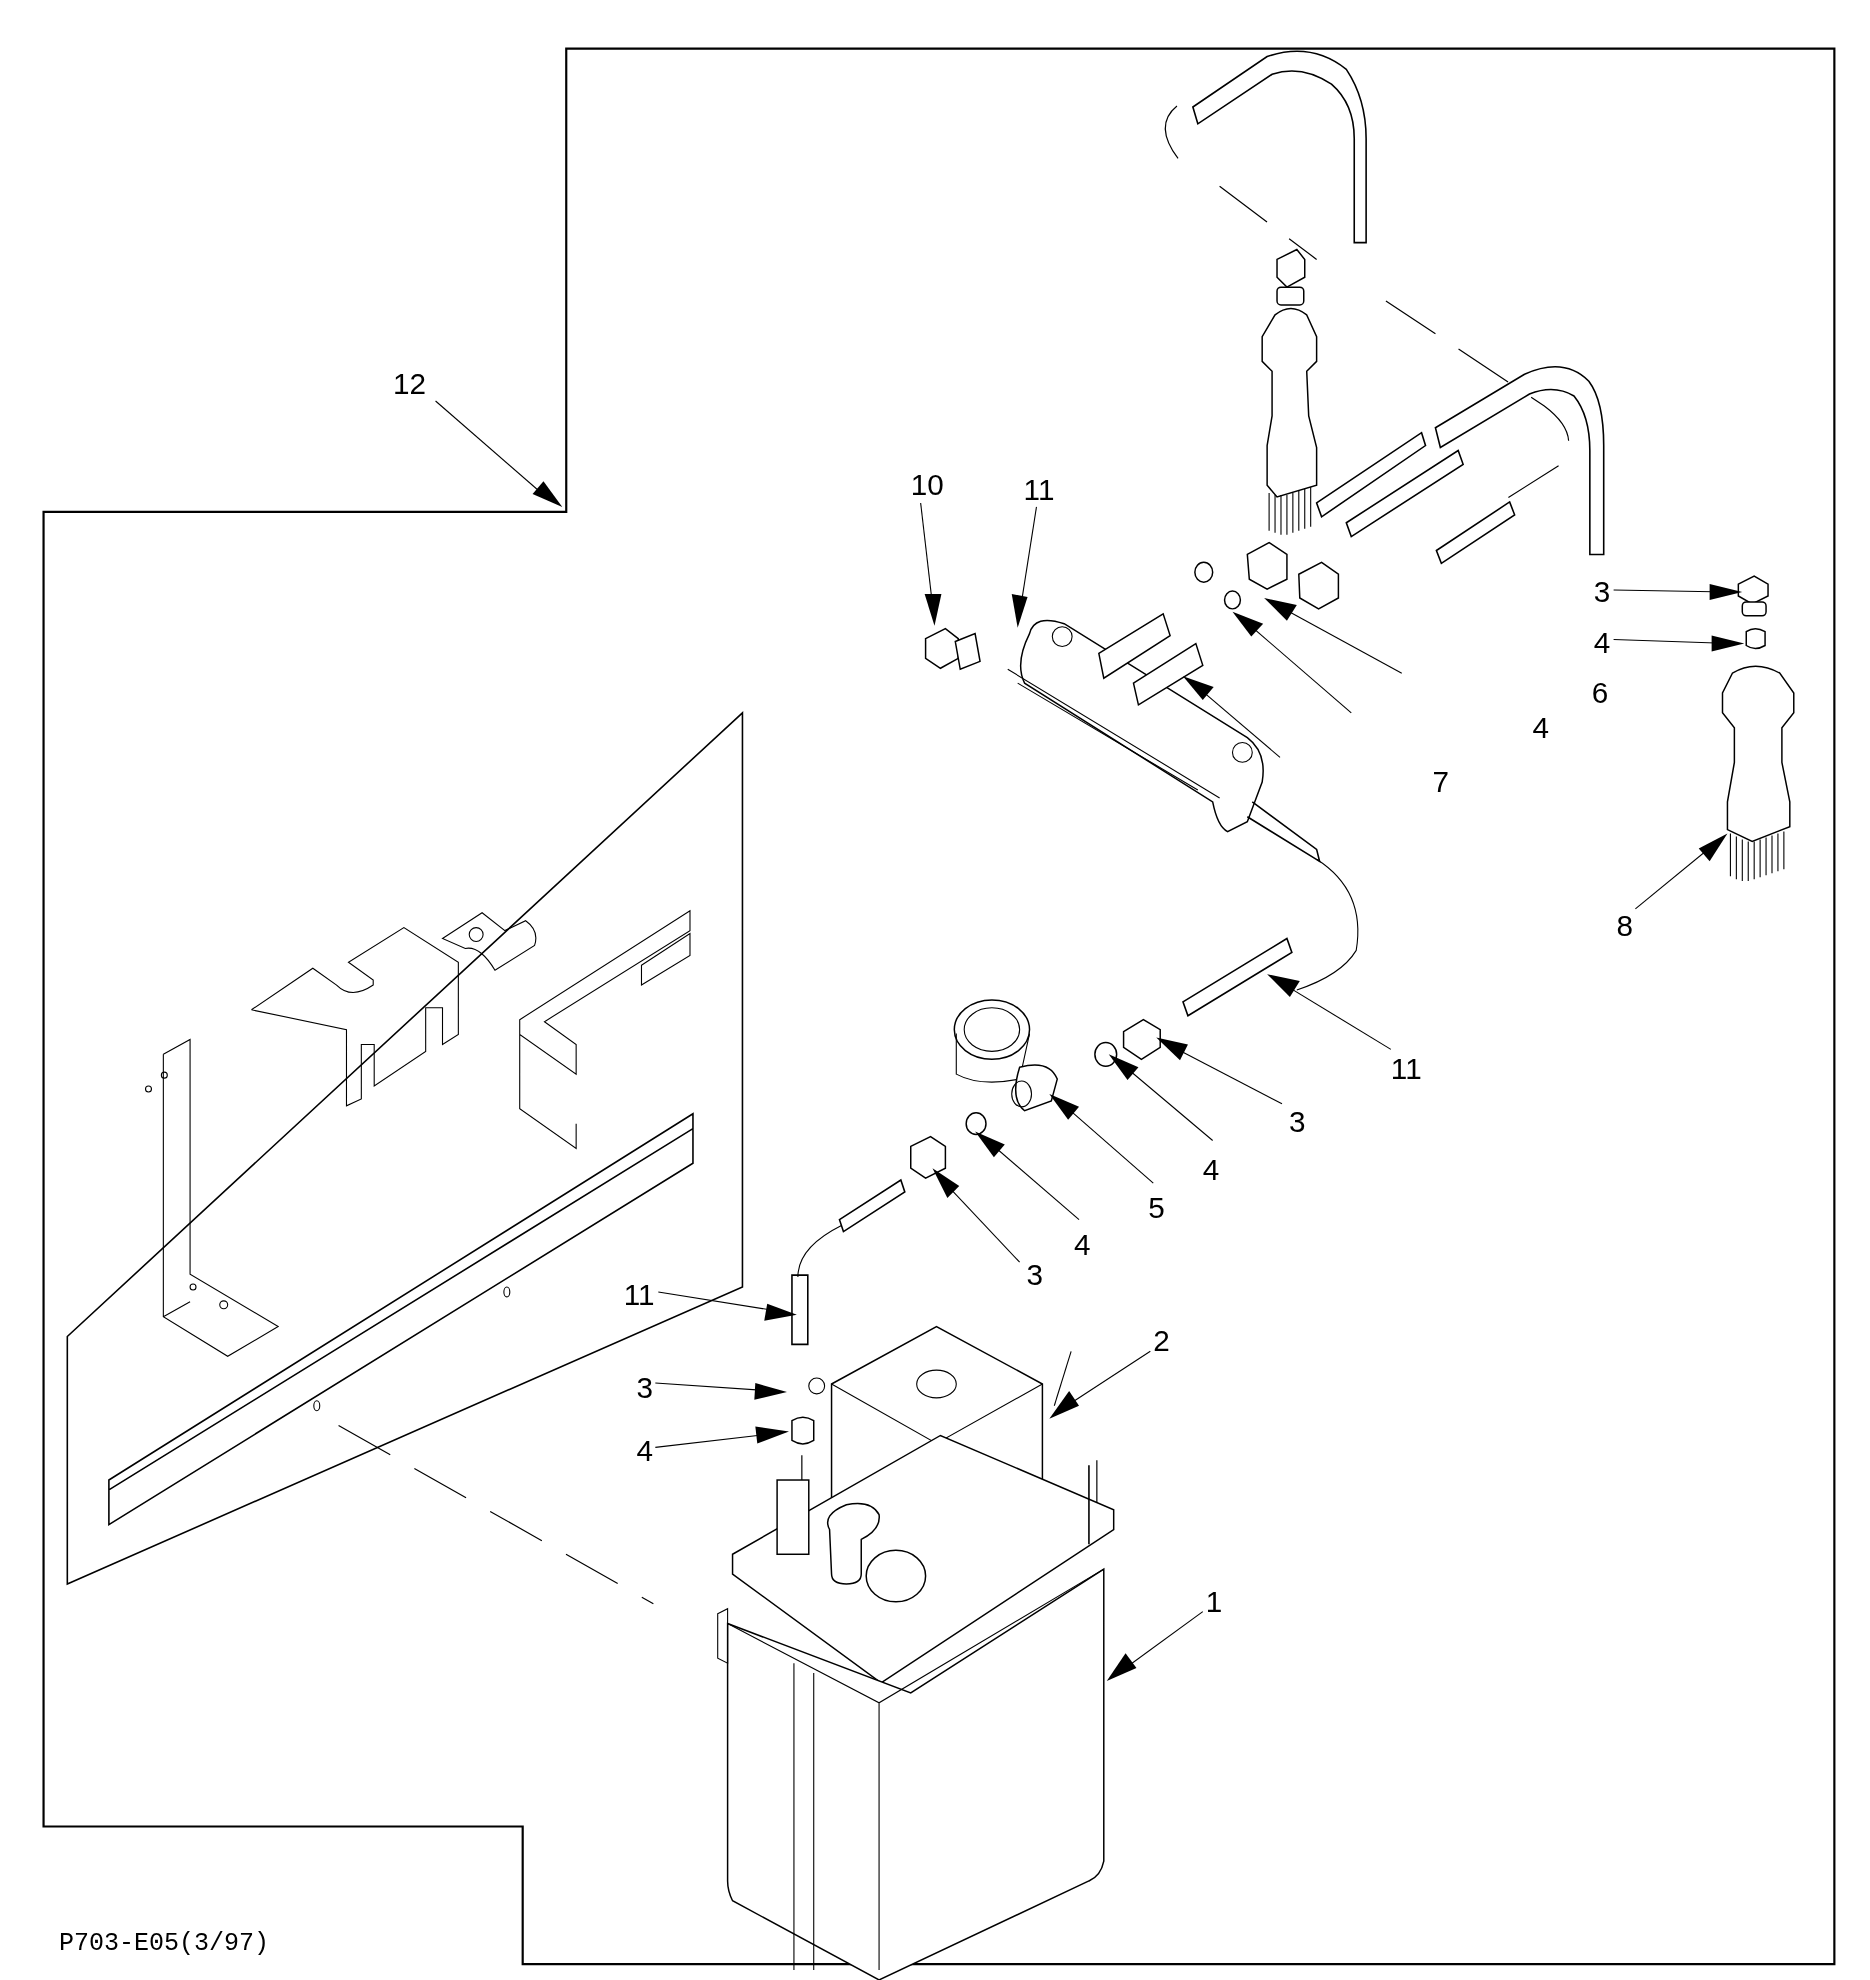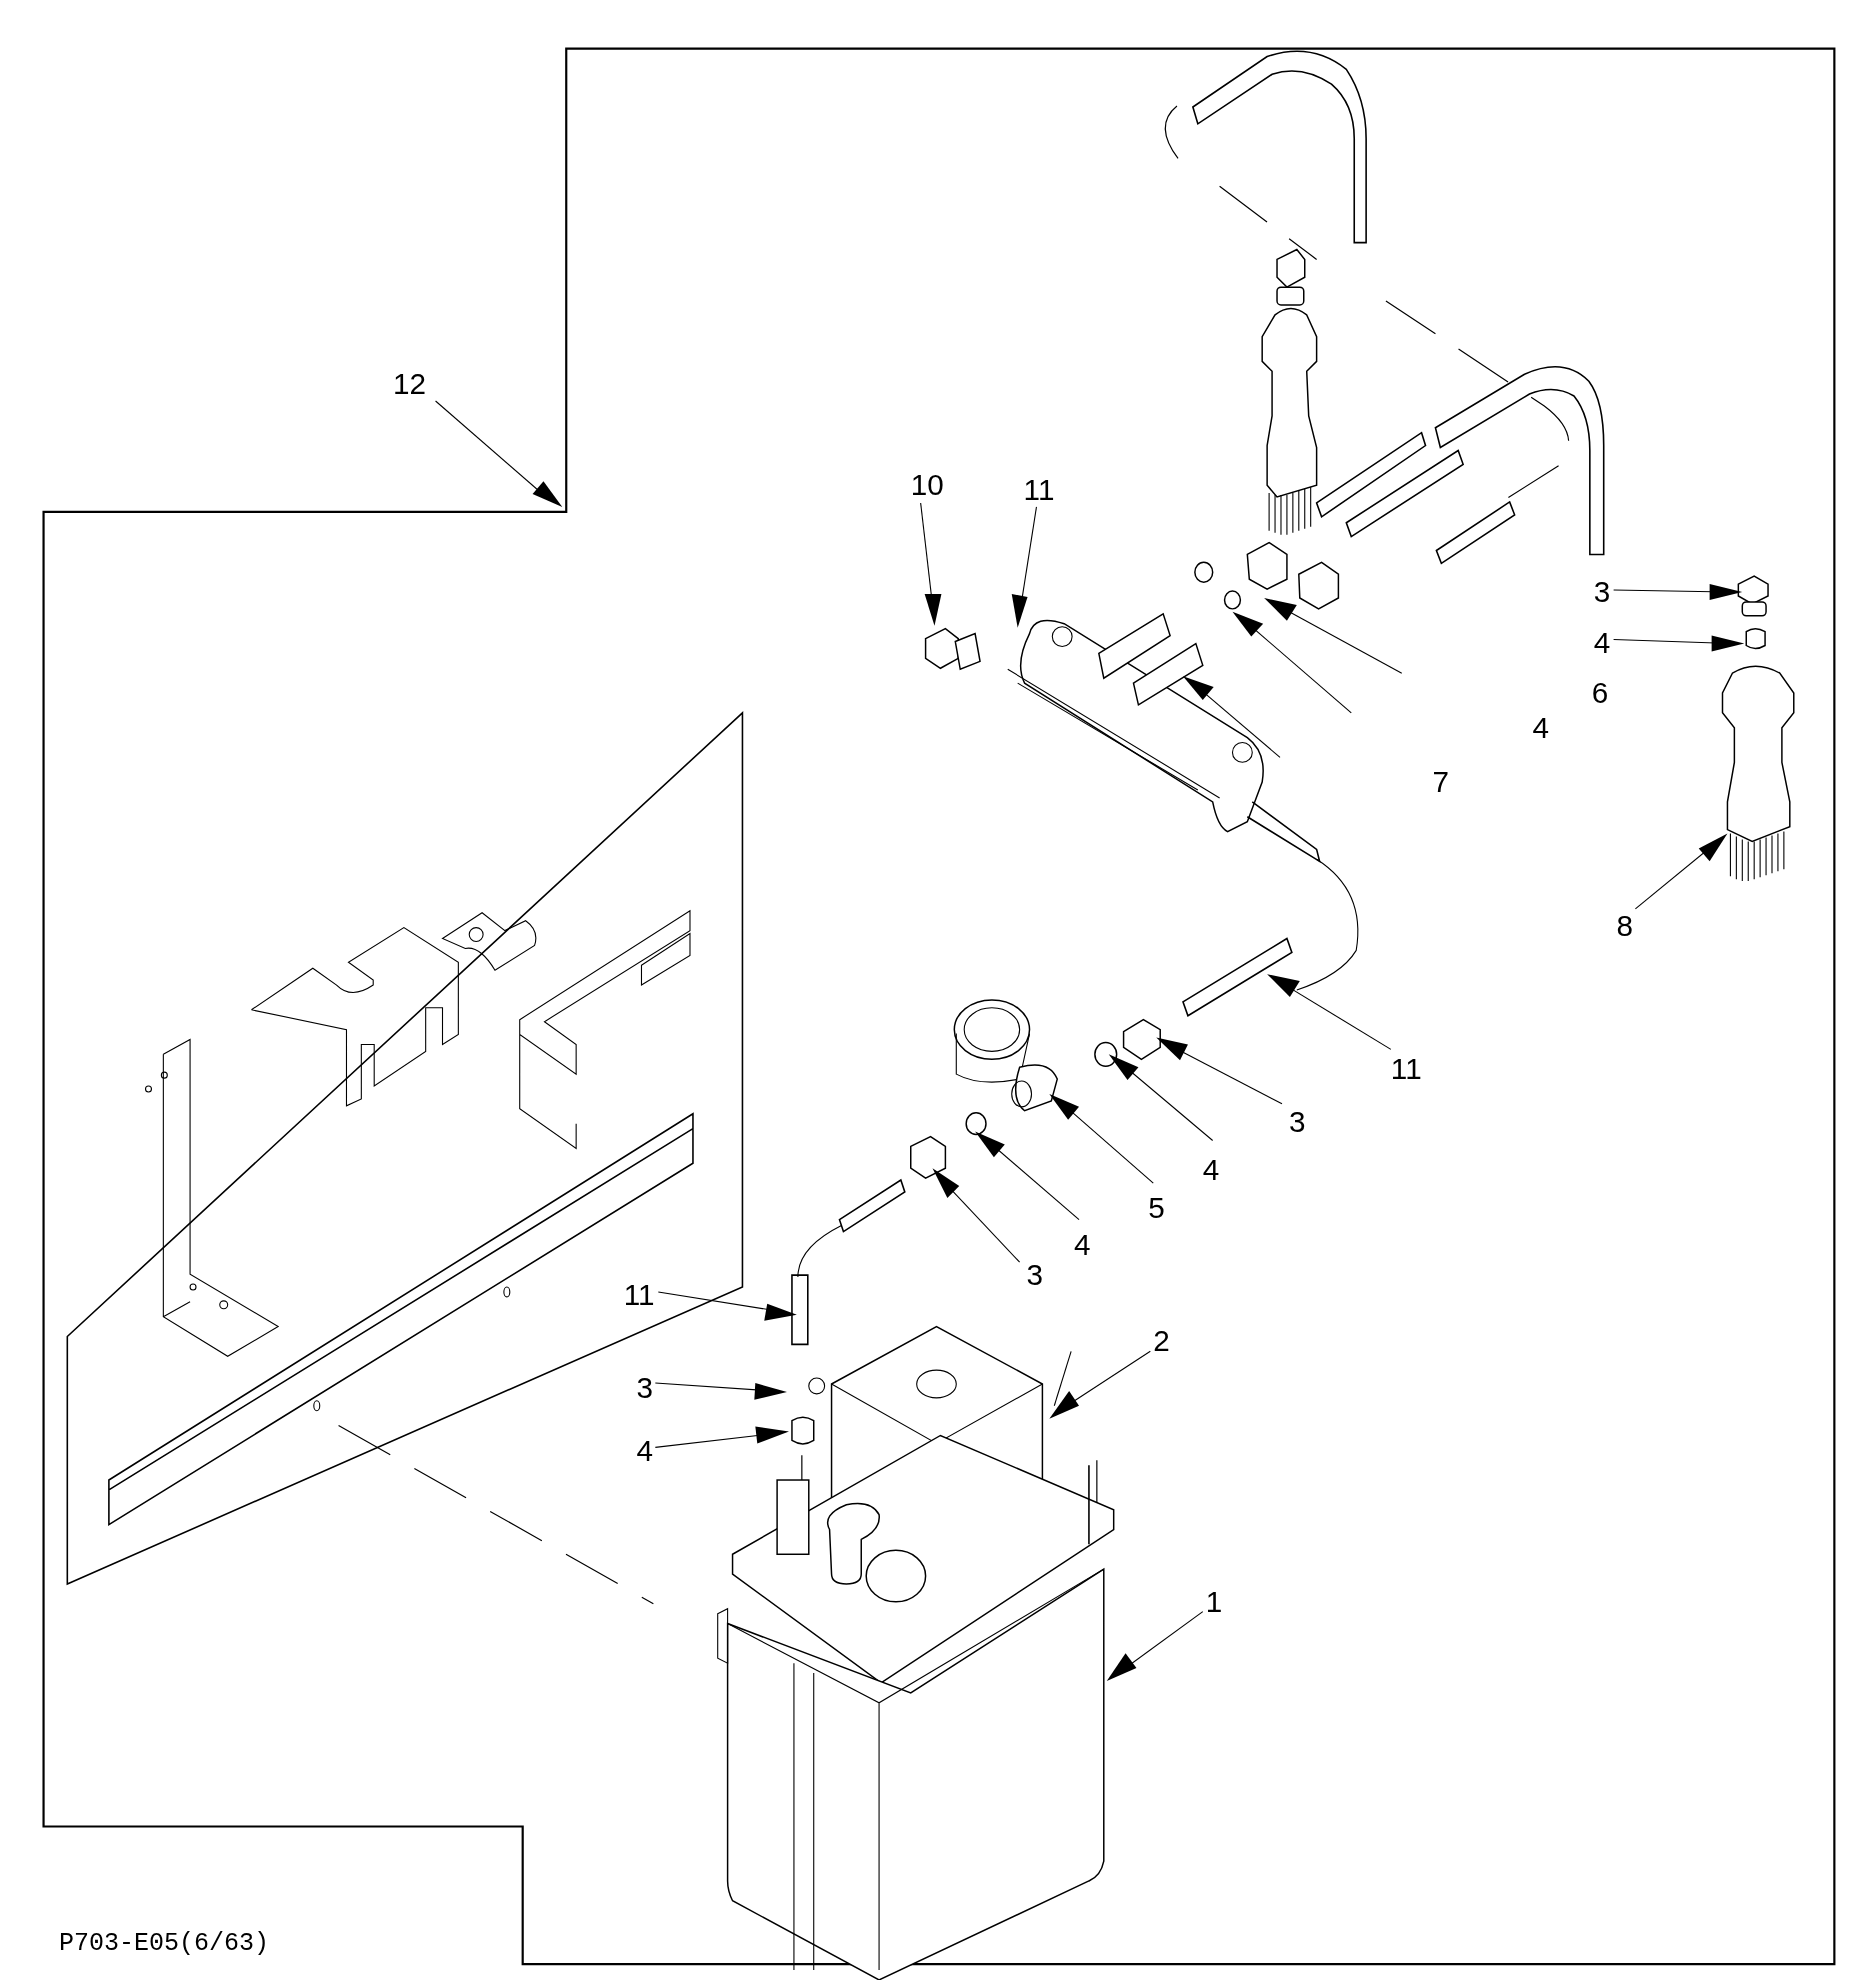--- a/index.html
+++ b/index.html
@@ -210,14 +210,14 @@
   <text class="callout-text" x="1160" y="1230">5</text>
   <text class="callout-text" x="1085" y="1268">4</text>
   <text class="callout-text" x="1037" y="1298">3</text>
   <text class="callout-text" x="630" y="1318">11</text>
   <text class="callout-text" x="643" y="1412">3</text>
   <text class="callout-text" x="643" y="1476">4</text>
   <text class="callout-text" x="1165" y="1365">2</text>
   <text class="callout-text" x="1218" y="1628">1</text>
 </svg>
 
-<div class="drawing-id">P703-E05(6/63)</div>
+<div class="drawing-id">P703-E05(3/97)</div>
 
 
 </body></html>

